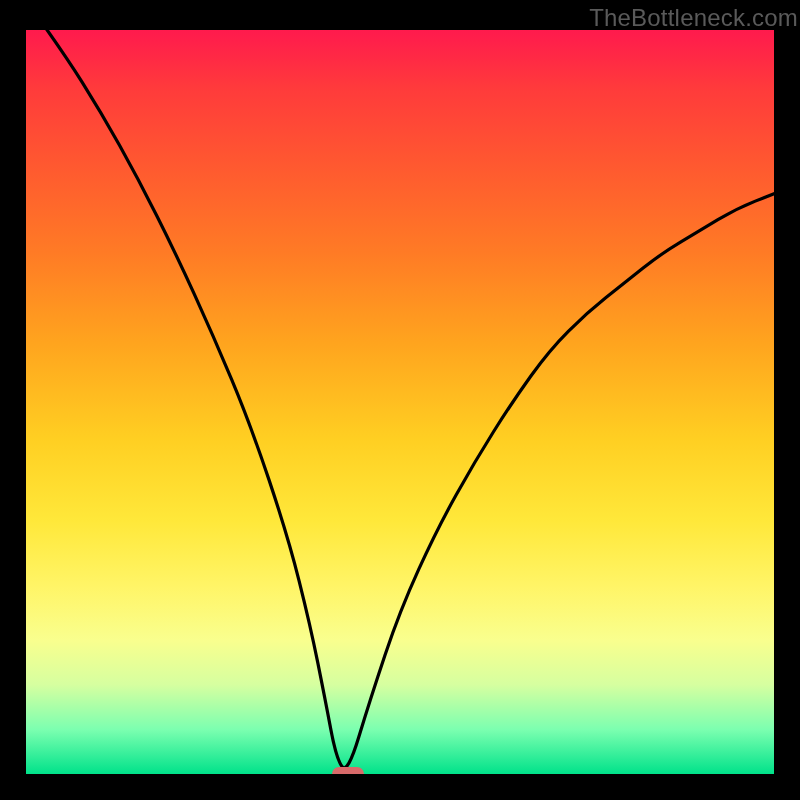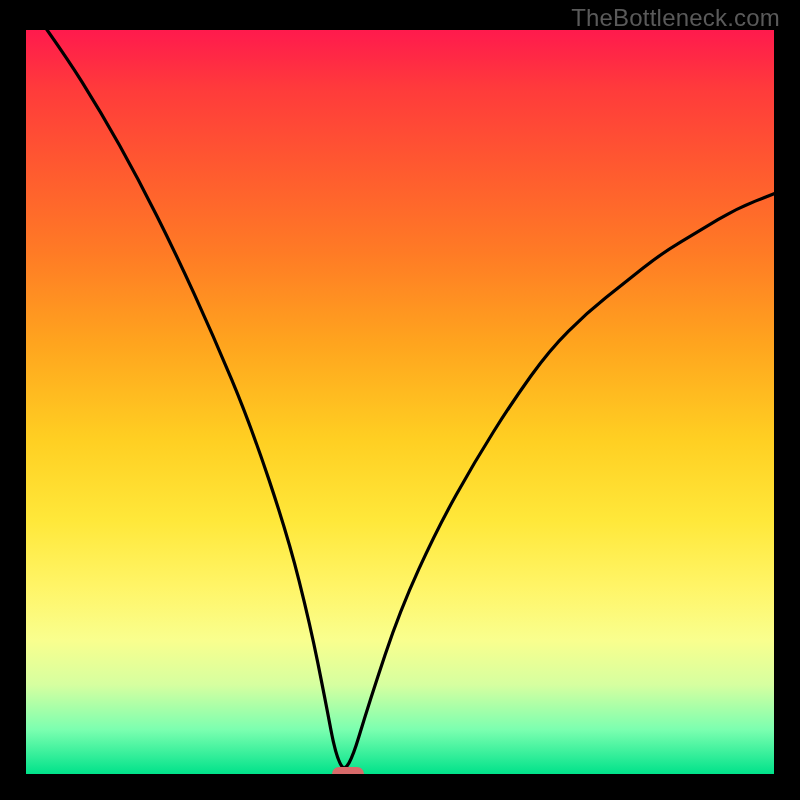--- a/index.html
+++ b/index.html
@@ -13,21 +13,21 @@
   }
   .frame {
     position: relative;
     width: 800px;
     height: 800px;
     background: #000;
   }
   .watermark {
     position: absolute;
     top: 4px;
-    right: 20px;
+    right: 2px;
     color: #5a5a5a;
     font-size: 24px;
     font-weight: 500;
     letter-spacing: 0.2px;
     z-index: 10;
   }
   .plot-area {
     position: absolute;
     left: 26px;
     top: 30px;

